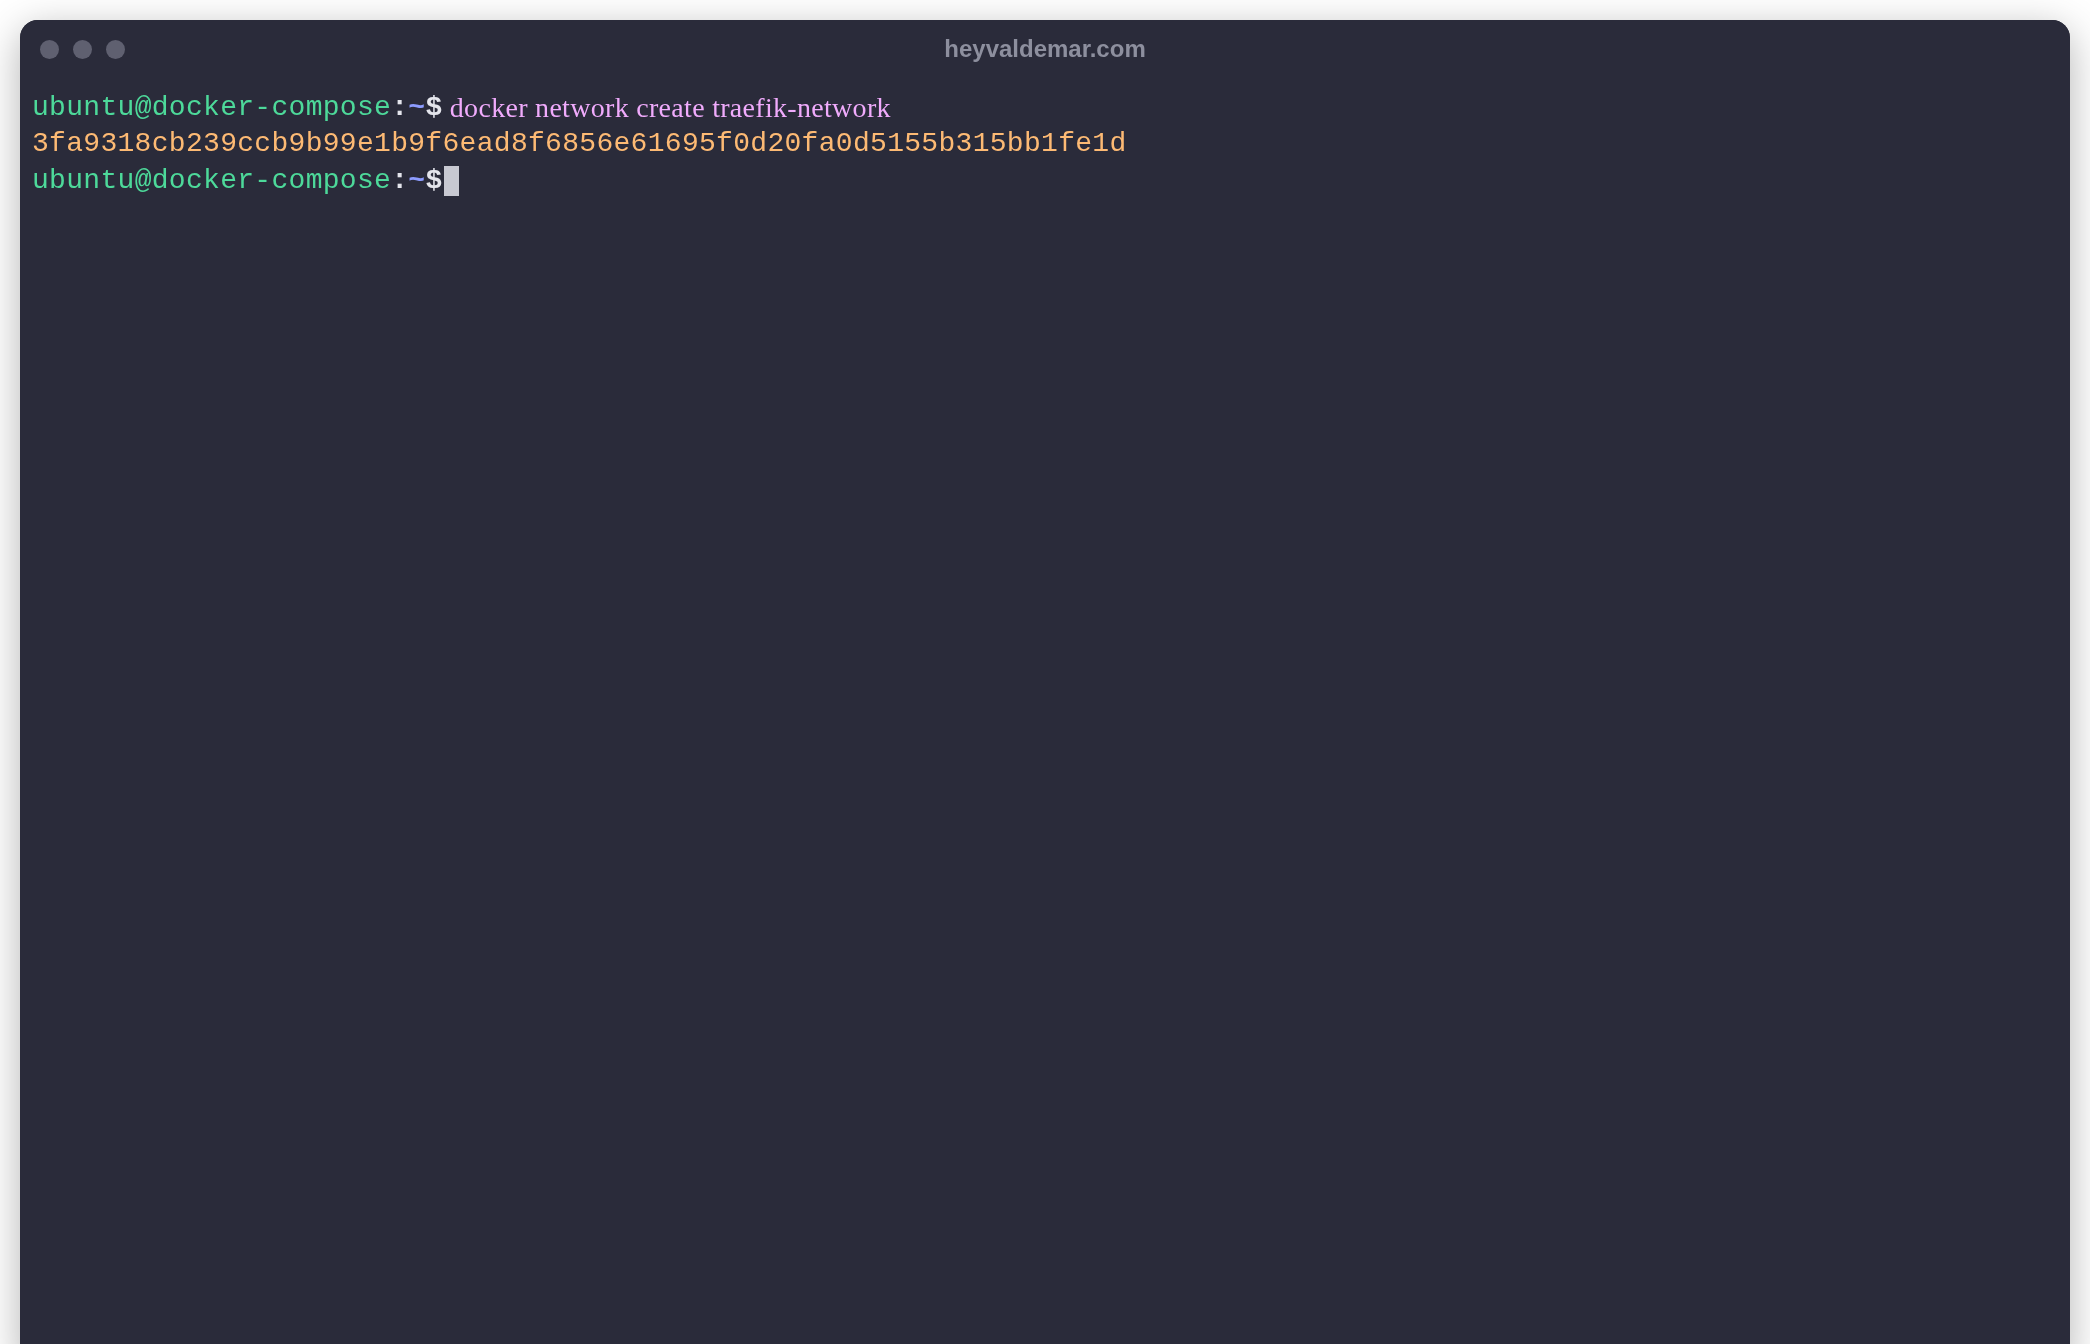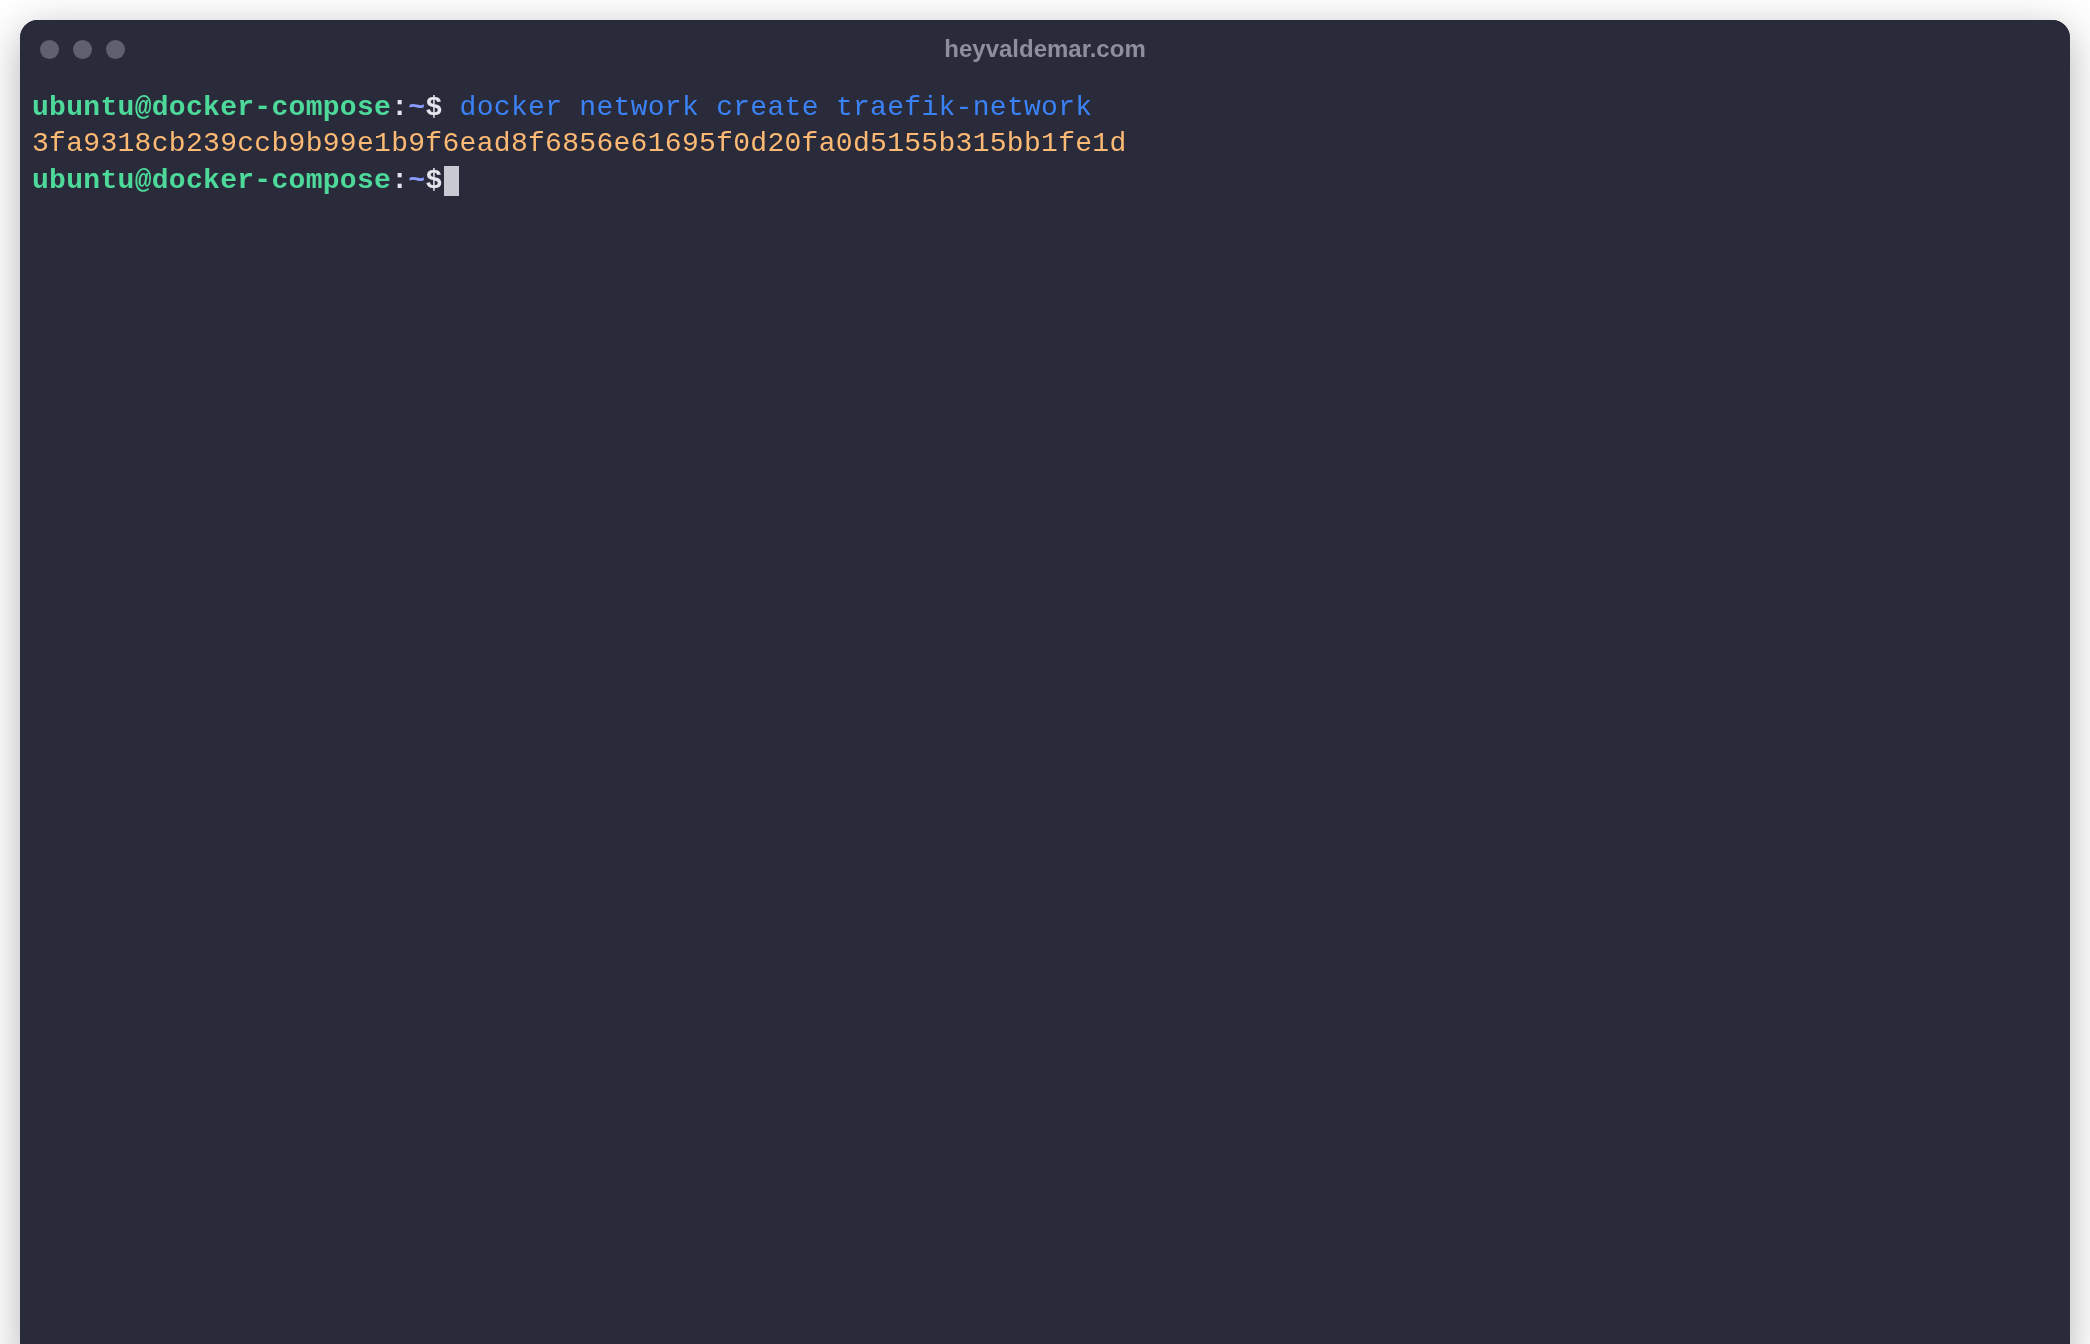--- a/index.html
+++ b/index.html
@@ -75,40 +75,41 @@
     }
 
     .line {
       white-space: pre;
       display: flex;
       align-items: center;
     }
 
     .prompt-user {
       color: #4dd99a;
-      font-weight: 700;
+      font-weight: 400;
     }
 
     .prompt-colon {
       color: #e4e5ec;
       font-weight: 700;
     }
 
     .prompt-tilde {
       color: #8d9cff;
       font-weight: 600;
     }
 
     .prompt-dollar {
       color: #e4e5ec;
       font-weight: 700;
     }
 
     .command-text {
-      color: #3b82f6;
+      color: #f0abfc;
+      font-family: Liberation Serif, serif;
     }
 
     .output-text {
       color: #fdba74;
     }
 
     .cursor {
       display: inline-block;
       width: 15px;
       height: 30px;

